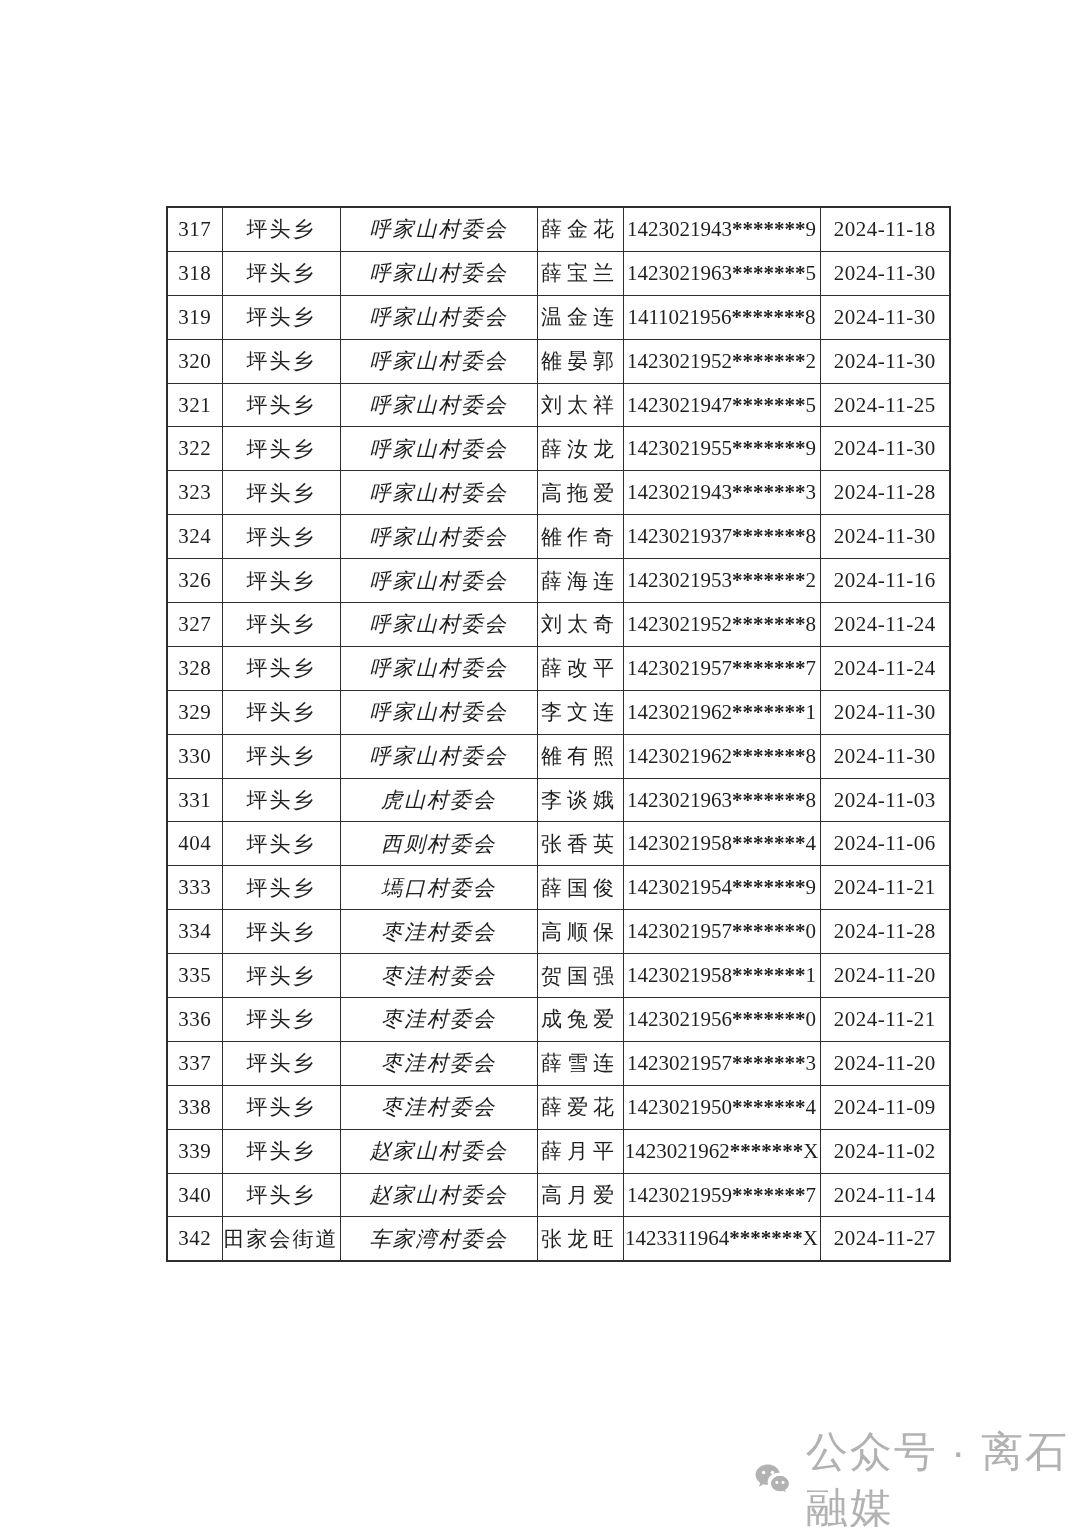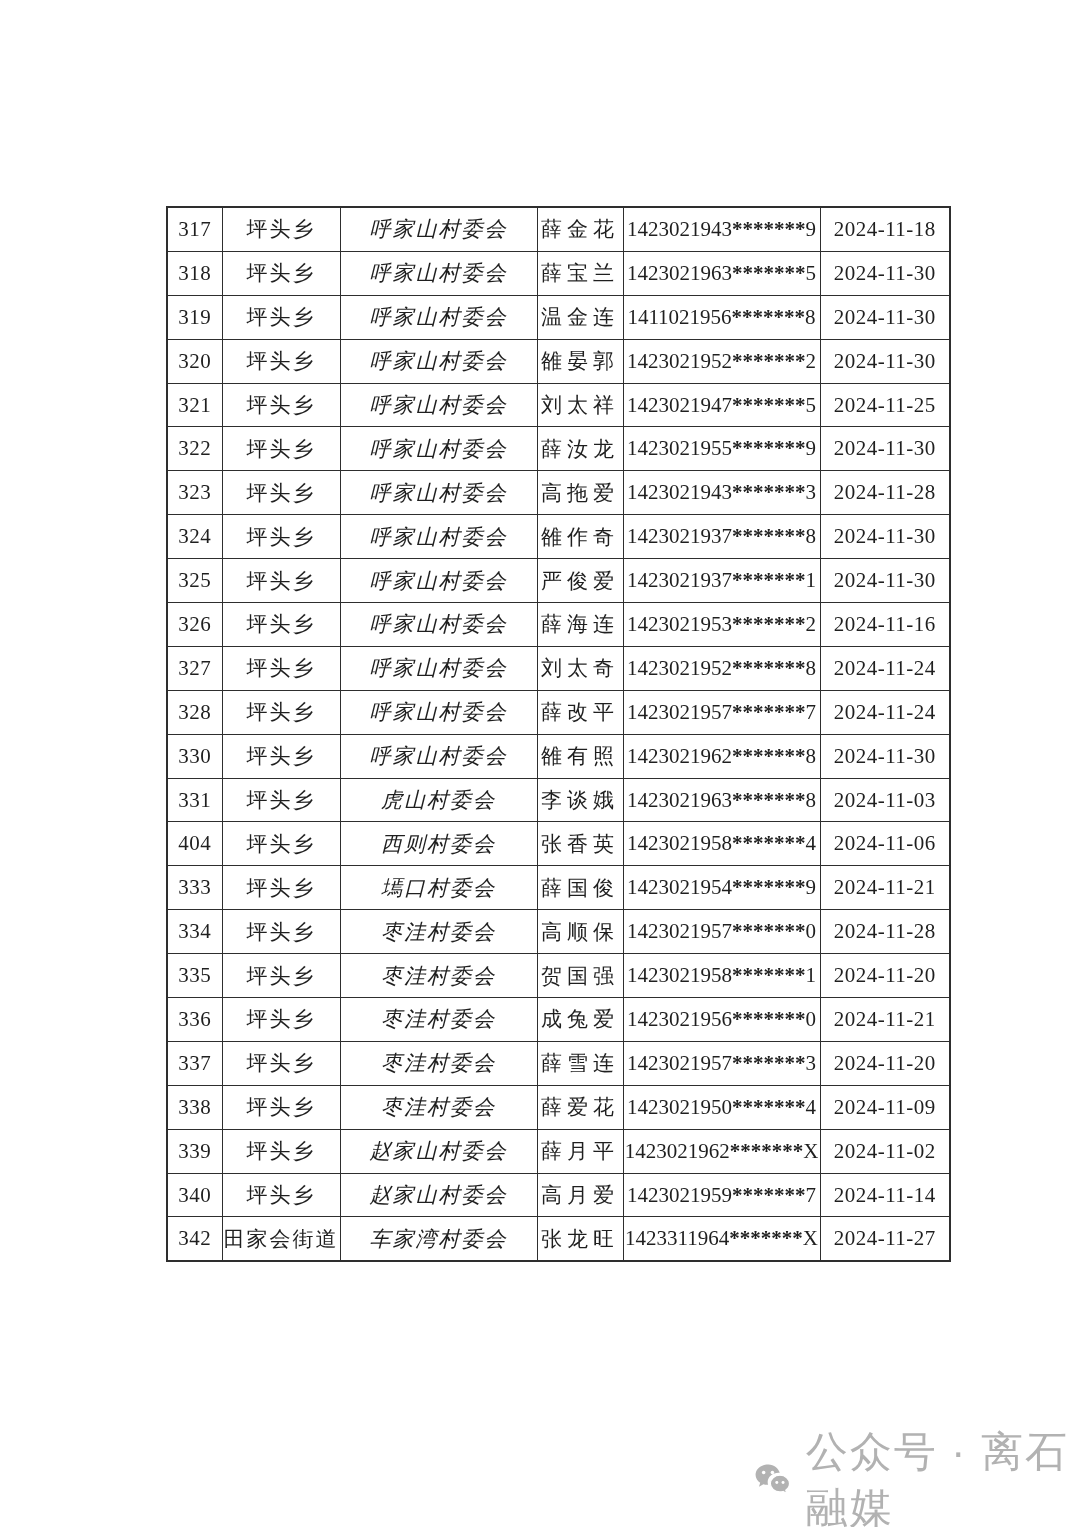--- a/index.html
+++ b/index.html
@@ -148,28 +148,20 @@
       </tr>
       <tr>
         <td class="cell-serial">324</td>
         <td class="cell-township">坪头乡</td>
         <td class="cell-village">呼家山村委会</td>
         <td class="cell-name">雒作奇</td>
         <td class="cell-id"><span class="id-digits">1423021937</span><span class="id-mask">*******</span><span class="id-digits">8</span></td>
         <td class="cell-date">2024-11-30</td>
       </tr>
       <tr>
-        <td class="cell-serial">325</td>
-        <td class="cell-township">坪头乡</td>
-        <td class="cell-village">呼家山村委会</td>
-        <td class="cell-name">严俊爱</td>
-        <td class="cell-id"><span class="id-digits">1423021937</span><span class="id-mask">*******</span><span class="id-digits">1</span></td>
-        <td class="cell-date">2024-11-30</td>
-      </tr>
-      <tr>
         <td class="cell-serial">326</td>
         <td class="cell-township">坪头乡</td>
         <td class="cell-village">呼家山村委会</td>
         <td class="cell-name">薛海连</td>
         <td class="cell-id"><span class="id-digits">1423021953</span><span class="id-mask">*******</span><span class="id-digits">2</span></td>
         <td class="cell-date">2024-11-16</td>
       </tr>
       <tr>
         <td class="cell-serial">327</td>
         <td class="cell-township">坪头乡</td>
@@ -178,20 +170,28 @@
         <td class="cell-id"><span class="id-digits">1423021952</span><span class="id-mask">*******</span><span class="id-digits">8</span></td>
         <td class="cell-date">2024-11-24</td>
       </tr>
       <tr>
         <td class="cell-serial">328</td>
         <td class="cell-township">坪头乡</td>
         <td class="cell-village">呼家山村委会</td>
         <td class="cell-name">薛改平</td>
         <td class="cell-id"><span class="id-digits">1423021957</span><span class="id-mask">*******</span><span class="id-digits">7</span></td>
         <td class="cell-date">2024-11-24</td>
+      </tr>
+      <tr>
+        <td class="cell-serial">329</td>
+        <td class="cell-township">坪头乡</td>
+        <td class="cell-village">呼家山村委会</td>
+        <td class="cell-name">李文连</td>
+        <td class="cell-id"><span class="id-digits">1423021962</span><span class="id-mask">*******</span><span class="id-digits">1</span></td>
+        <td class="cell-date">2024-11-30</td>
       </tr>
       <tr>
         <td class="cell-serial">330</td>
         <td class="cell-township">坪头乡</td>
         <td class="cell-village">呼家山村委会</td>
         <td class="cell-name">雒有照</td>
         <td class="cell-id"><span class="id-digits">1423021962</span><span class="id-mask">*******</span><span class="id-digits">8</span></td>
         <td class="cell-date">2024-11-30</td>
       </tr>
       <tr>

